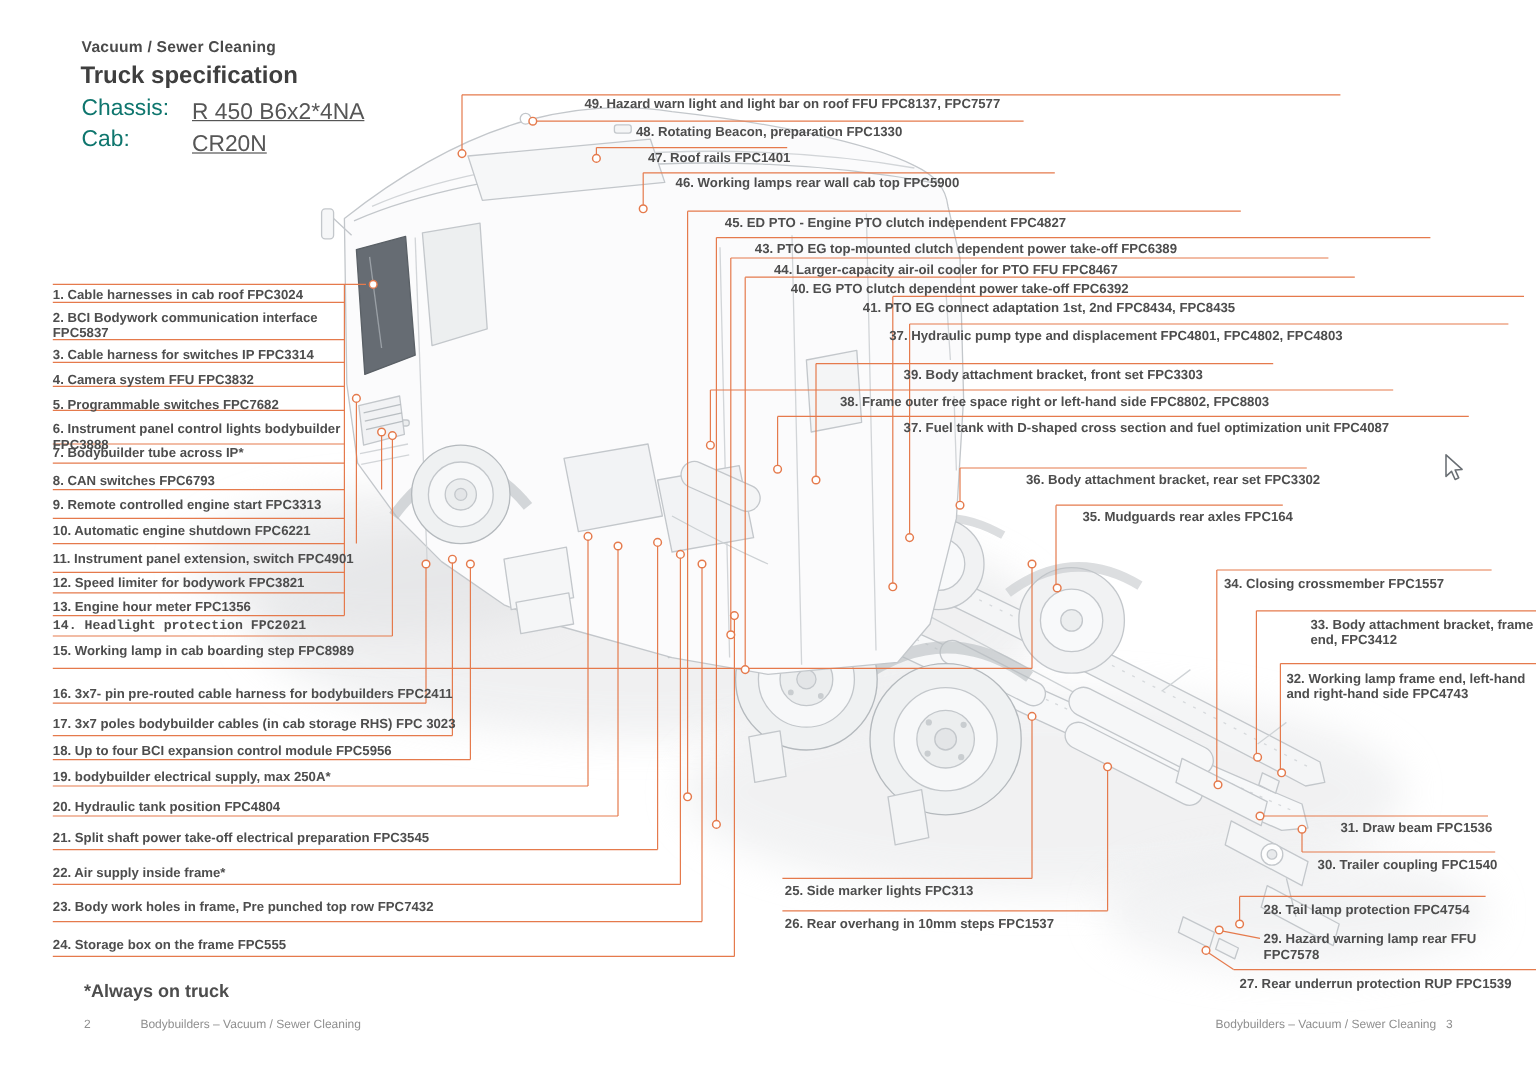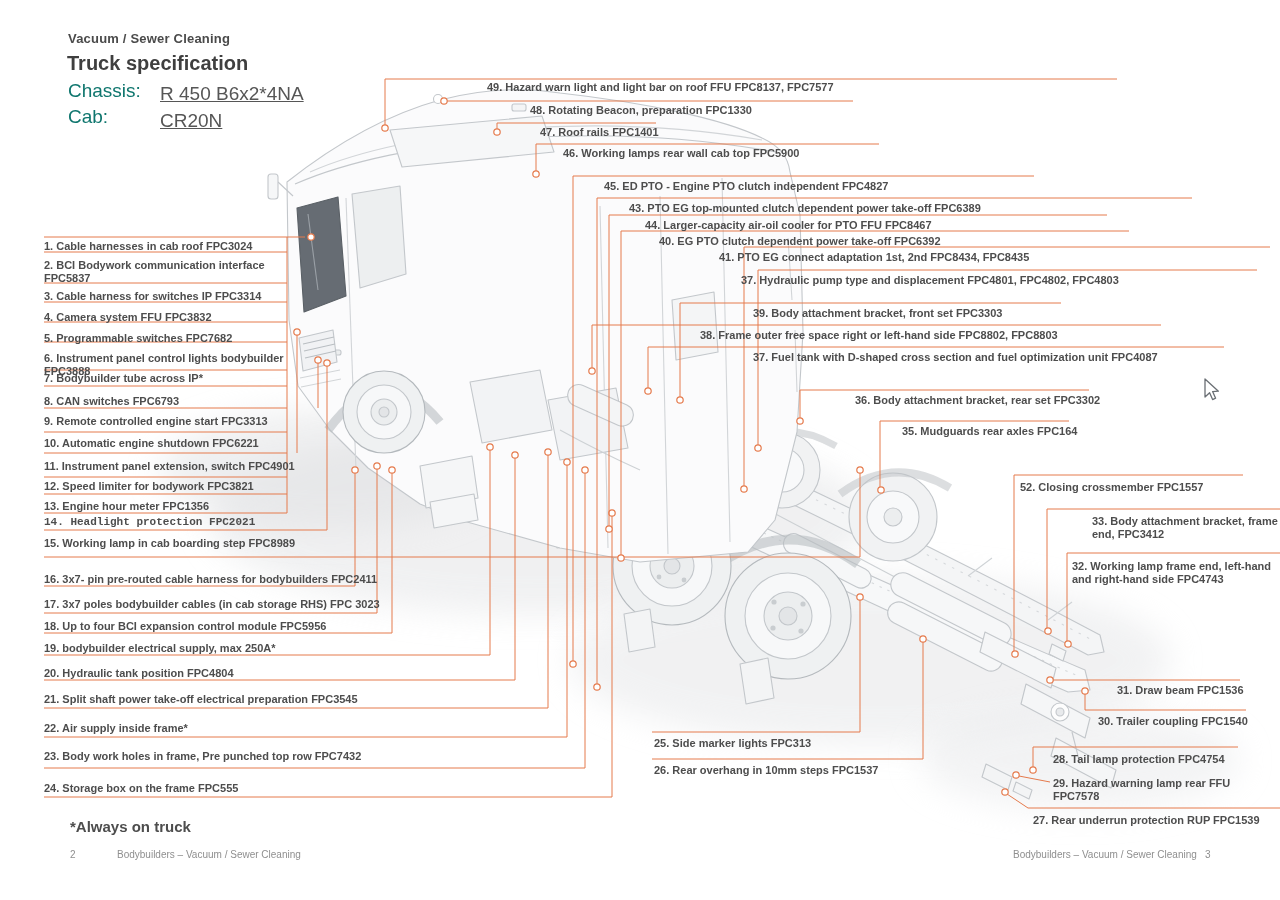--- a/index.html
+++ b/index.html
@@ -326,21 +326,21 @@
       <div class="callout" style="left: 629px; top: 202px;">43. PTO EG top-mounted clutch dependent power take-off FPC6389</div>
       <div class="callout" style="left: 645px; top: 219px;">44. Larger-capacity air-oil cooler for PTO FFU FPC8467</div>
       <div class="callout" style="left: 659px; top: 235px;">40. EG PTO clutch dependent power take-off FPC6392</div>
       <div class="callout" style="left: 691px; top: 251px; margin-left: 28px;">41. PTO EG connect adaptation 1st, 2nd  FPC8434, FPC8435</div>
       <div class="callout" style="left: 741px; top: 274px;">37. Hydraulic pump type and displacement FPC4801, FPC4802, FPC4803</div>
       <div class="callout" style="left: 753px; top: 307px;">39. Body attachment bracket, front set FPC3303</div>
       <div class="callout" style="left: 700px; top: 329px;">38. Frame outer free space right or left-hand side FPC8802, FPC8803</div>
       <div class="callout" style="left: 753px; top: 351px;">37. Fuel tank with D-shaped cross section and fuel optimization unit FPC4087</div>
       <div class="callout" style="left: 855px; top: 394px;">36. Body attachment bracket, rear set FPC3302</div>
       <div class="callout" style="left: 902px; top: 425px;">35. Mudguards rear axles FPC164</div>
-      <div class="callout" style="left: 1020px; top: 481px;">52. Closing crossmember FPC1557</div>
+      <div class="callout" style="left: 1020px; top: 481px;">34. Closing crossmember FPC1557</div>
       <div class="callout wrap" style="left: 1052px; top: 515px; width: 198px; margin-left: 40px;">33. Body attachment bracket, frame end, FPC3412</div>
       <div class="callout wrap" style="left: 1072px; top: 560px; width: 214px;">32. Working lamp frame end, left-hand  and right-hand side FPC4743</div>
       <div class="callout" style="left: 1117px; top: 684px;">31. Draw beam FPC1536</div>
       <div class="callout" style="left: 1098px; top: 715px;">30. Trailer coupling FPC1540</div>
       <div class="callout" style="left: 1053px; top: 753px;">28. Tail lamp protection FPC4754</div>
       <div class="callout wrap" style="left: 1053px; top: 777px; width: 198px;">29. Hazard warning lamp rear FFU FPC7578</div>
       <div class="callout" style="left: 1033px; top: 814px;">27. Rear underrun protection RUP FPC1539</div>
       <div class="callout" style="left: 654px; top: 737px;">25. Side marker lights FPC313</div>
       <div class="callout" style="left: 654px; top: 764px;">26. Rear overhang in 10mm steps FPC1537</div>
     </div>

